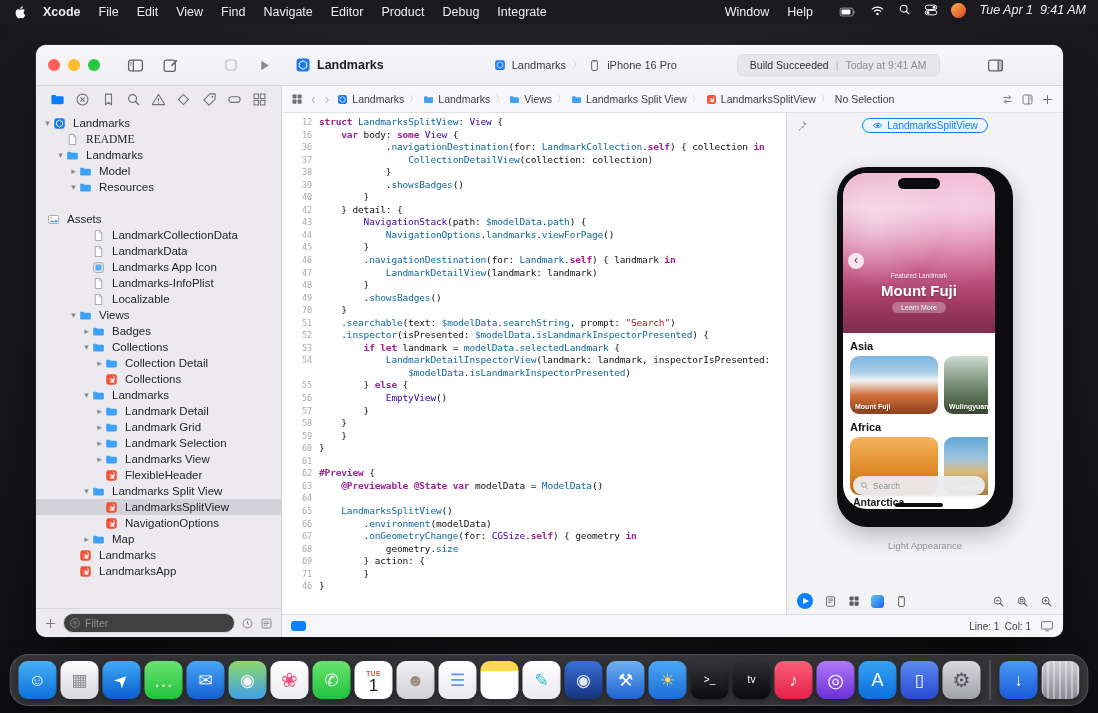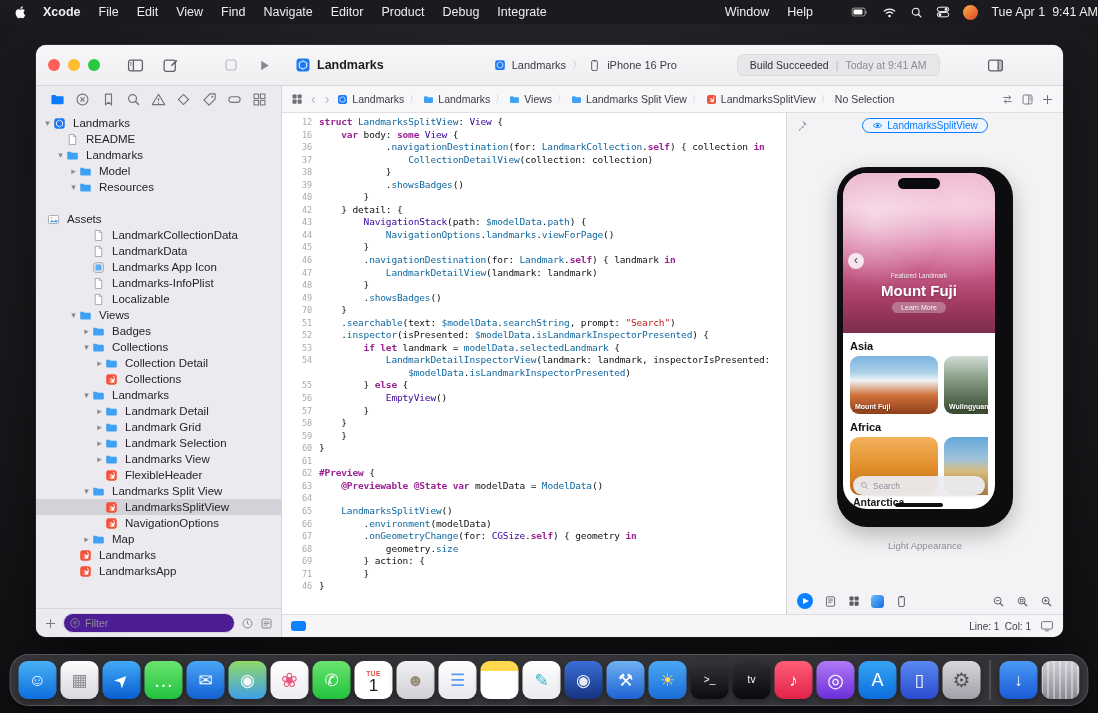--- a/index.html
+++ b/index.html
@@ -9,21 +9,21 @@
   .desktop{position:relative;width:1098px;height:713px;}
 
   
   .menubar{position:absolute;top:0;left:0;right:0;height:24px;background:rgba(28,28,32,.96);
     display:flex;align-items:center;color:#f2f2f5;font-size:12.5px;}
   .mb-left{display:flex;align-items:center;padding-left:14px;}
   .menu-item{padding:0 9px;cursor:default;}
   .menu-item.bold{font-weight:700;}
   .menu-item.gap{margin-left:160px;}
   .apple{display:flex;align-items:center;padding:0 6px 0 0;}
-  .mb-right{margin-left:auto;display:flex;align-items:center;gap:13px;padding-right:0;}
+  .mb-right{margin-left:auto;display:flex;align-items:flex-start;gap:13px;padding-right:12px;font-style:italic;}
   .mb-right .mstat{display:flex;align-items:center;}
   .avatar{width:15px;height:15px;border-radius:50%;background:linear-gradient(135deg,#ffb347,#e0452a);}
   .clock{white-space:pre;}
 
   
   .window{position:absolute;left:36px;top:45px;width:1027px;height:592px;border-radius:10px;
     background:#efeef0;box-shadow:0 30px 70px rgba(0,0,0,.6), 0 0 0 .5px rgba(255,255,255,.18);
     overflow:hidden;display:flex;flex-direction:column;}
   .titlebar{height:40px;flex:none;display:flex;align-items:center;background:linear-gradient(#f7f6f8,#efeef0);
     border-bottom:1px solid #d6d5d7;padding:0 12px;}
@@ -47,21 +47,21 @@
   .sidebar{width:245px;flex:none;background:#eceaee;border-right:1px solid #d4d3d6;display:flex;flex-direction:column;}
   .navtabs{height:26px;flex:none;display:flex;align-items:center;justify-content:space-between;padding:0 14px;}
   .navtab{display:flex;align-items:center;}
   .tree{flex:1;overflow:hidden;padding-top:3px;font-size:11.5px;color:#242428;}
   .trow{height:16px;display:flex;align-items:center;white-space:nowrap;}
   .trow.sel{background:#d2d2d8;}
   .disc{width:11px;flex:none;text-align:center;color:#8a8a90;font-size:9px;}
   .ticon{width:16px;flex:none;display:flex;align-items:center;margin-right:4px;}
   .tlabel{overflow:hidden;text-overflow:ellipsis;}
   .filterbar{height:28px;flex:none;border-top:1px solid #d6d5d8;display:flex;align-items:center;gap:6px;padding:0 8px;}
-  .filterfield{flex:1;height:18px;background:#4c1d95;border:1px solid #d6d5d9;border-radius:10px;
+  .filterfield{flex:1;height:18px;background:#404040;border:1px solid #d6d5d9;border-radius:10px;
     display:flex;align-items:center;gap:4px;padding:0 5px;color:#8e8e93;font-size:10.5px;}
 
   
   .right{flex:1;display:flex;flex-direction:column;min-width:0;}
   .jumpbar{height:26px;flex:none;background:#f7f6f8;border-bottom:1px solid #e0dfe2;display:flex;
     align-items:center;gap:7px;padding:0 9px;font-size:10.5px;color:#3c3c42;}
   .navchev{color:#b2b2b8;font-size:14px;line-height:1;padding:0 1px;}
   .crumbs{display:flex;align-items:center;gap:5px;min-width:0;overflow:hidden;}
   .jitem{display:flex;align-items:center;gap:4px;white-space:nowrap;}
   .jsep{color:#b8b8be;font-size:9px;}
@@ -342,21 +342,21 @@
             <div class="trow" style="padding-left: 6px;">
               <span class="disc">▾</span>
               <span class="ticon">
                 <svg width="13" height="13" viewBox="0 0 16 16" xmlns="http://www.w3.org/2000/svg">
                   <rect x="1.5" y="1.5" width="13" height="13" rx="3" fill="#1d7af2"></rect>
                   <path d="M8 3.8l3.7 2.1v4.2L8 12.2 4.3 10.1V5.9z" fill="none" stroke="#fff" stroke-width="1"></path>
                 </svg>
               </span>
               <span class="tlabel">Landmarks</span>
             </div>
-            <div class="trow" style="padding-left: 19px;">
+            <div class="trow" style="padding-left: 19px; font-family: Liberation Serif, serif;">
               <span class="disc"></span>
               <span class="ticon">
                 <svg width="13" height="13" viewBox="0 0 16 16" xmlns="http://www.w3.org/2000/svg">
                   <path d="M4 1.8h5.5L12 4.3v9.9H4z" fill="#fff" stroke="#9a9aa2" stroke-width="1"></path>
                   <path d="M9.5 1.8v2.5H12" fill="none" stroke="#9a9aa2" stroke-width="1"></path>
                 </svg>
               </span>
               <span class="tlabel">README</span>
             </div>
             <div class="trow" style="padding-left: 19px;">

